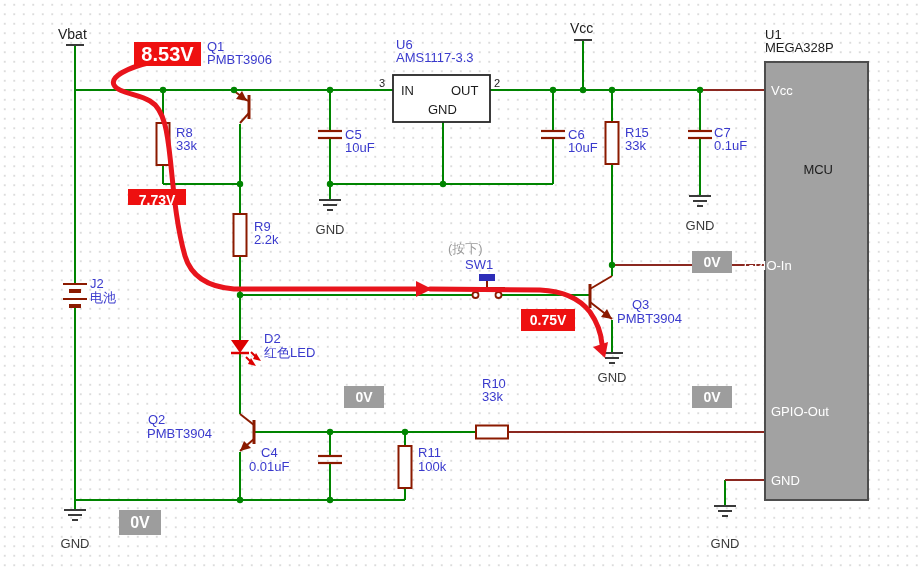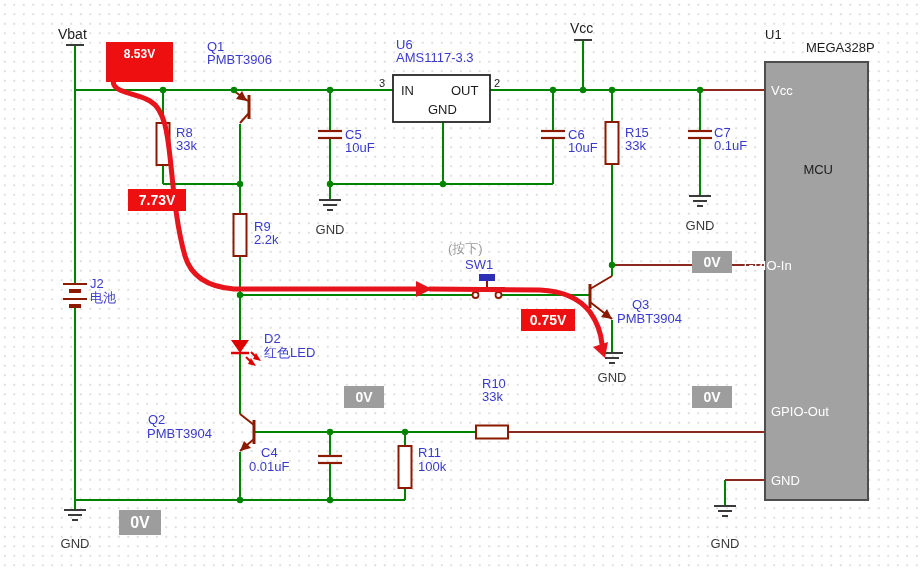--- a/index.html
+++ b/index.html
@@ -265,35 +265,35 @@
 <div class="lbl" style="left:148px;top:413px">Q2</div>
 <div class="lbl" style="left:147px;top:427px">PMBT3904</div>
 
 <div class="lbl" style="left:261px;top:446px">C4</div>
 <div class="lbl" style="left:249px;top:460px">0.01uF</div>
 
 <div class="lbl" style="left:418px;top:446px">R11</div>
 <div class="lbl" style="left:418px;top:460px">100k</div>
 
 <div class="lbl blk" style="left:765px;top:28px">U1</div>
-<div class="lbl blk" style="left:806px;top:41px">MEGA328P</div>
+<div class="lbl blk" style="left:765px;top:41px">MEGA328P</div>
 
 <div class="mcu-pin" style="left:771px;top:83px">Vcc</div>
 <div class="lbl blk" style="left:799px;top:163px;width:34px;text-align:right">MCU</div>
 <div class="mcu-pin" style="left:744px;top:258px">GPIO-In</div>
 <div class="mcu-pin" style="left:771px;top:404px">GPIO-Out</div>
 <div class="mcu-pin" style="left:771px;top:473px">GND</div>
 
 <div class="gndt" style="left:312px;top:222px">GND</div>
 <div class="gndt" style="left:682px;top:218px">GND</div>
 <div class="gndt" style="left:594px;top:370px">GND</div>
 <div class="gndt" style="left:57px;top:536px">GND</div>
 <div class="gndt" style="left:707px;top:536px">GND</div>
 
-<div class="badge red" style="left:106px;top:42px;width:67px;height:40px;line-height:25px;font-size:12px">8.53V</div>
-<div class="badge red" style="left:128px;top:189px;width:58px;height:22px;line-height:22px;font-size:14px">7.73V</div>
+<div class="badge red" style="left:134px;top:42px;width:67px;height:24px;line-height:25px;font-size:20px">8.53V</div>
+<div class="badge red" style="left:128px;top:189px;width:58px;height:16px;line-height:22px;font-size:14px">7.73V</div>
 <div class="badge red" style="left:521px;top:309px;width:54px;height:22px;line-height:22px;font-size:14px">0.75V</div>
 <div class="badge gy" style="left:119px;top:510px;width:42px;height:25px;line-height:25px;font-size:16px">0V</div>
 <div class="badge gy" style="left:344px;top:386px;width:40px;height:22px;line-height:22px;font-size:14px">0V</div>
 <div class="badge gy" style="left:692px;top:251px;width:40px;height:22px;line-height:22px;font-size:14px">0V</div>
 <div class="badge gy" style="left:692px;top:386px;width:40px;height:22px;line-height:22px;font-size:14px">0V</div>
 
 </div>
 
 </body></html>

